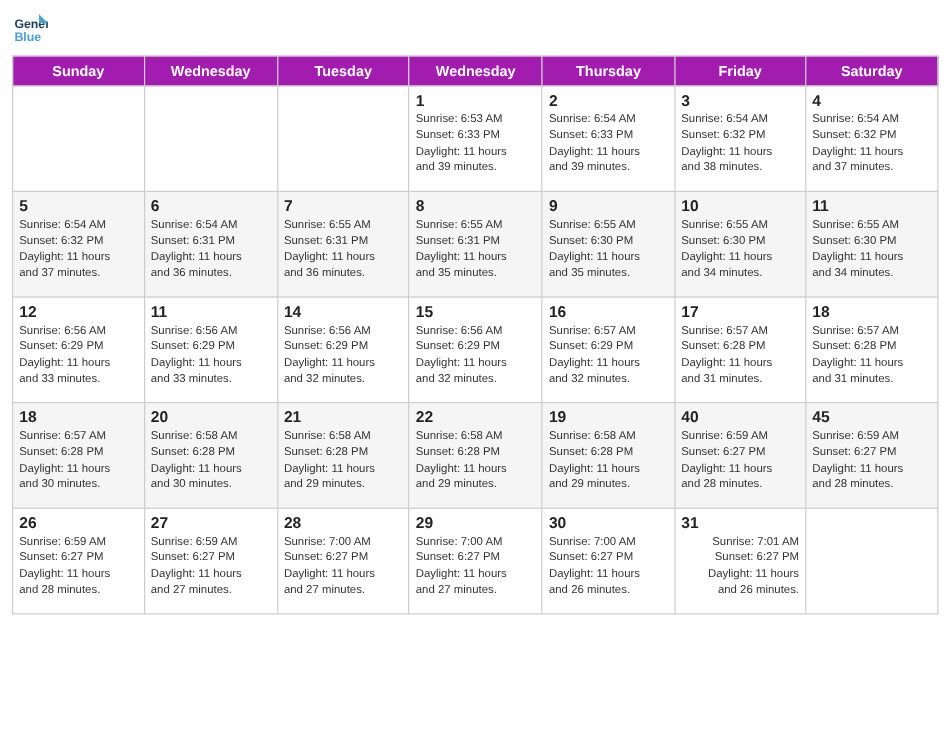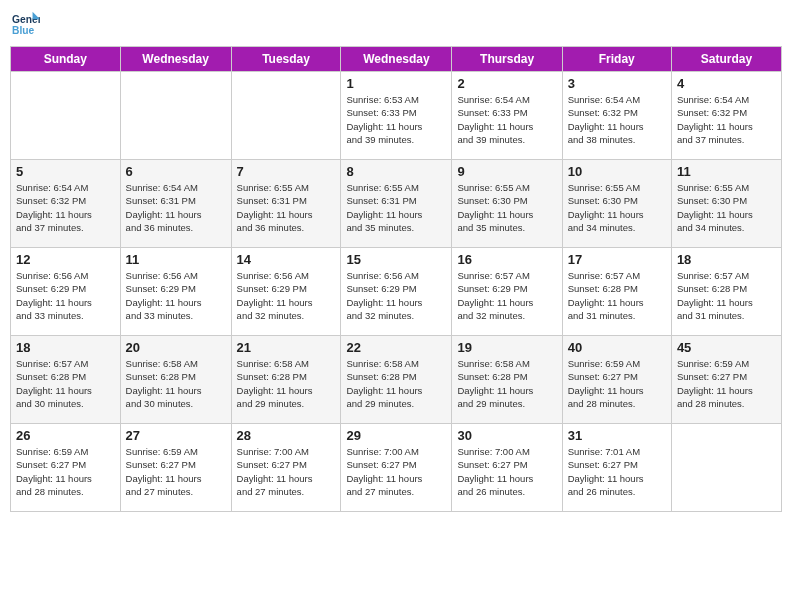--- a/index.html
+++ b/index.html
@@ -325,21 +325,21 @@
         </td>
         <td>
           <div class="day-number">30</div>
           <div class="day-info" style="white-space: pre-line;">Sunrise: 7:00 AM
 Sunset: 6:27 PM
 Daylight: 11 hours
 and 26 minutes.</div>
         </td>
         <td>
           <div class="day-number">31</div>
-          <div class="day-info" style="white-space: pre-line;">Sunrise: 7:01 AM
+          <div class="day-info" style="white-space: pre-line; text-align: right;">Sunrise: 7:01 AM
 Sunset: 6:27 PM
 Daylight: 11 hours
 and 26 minutes.</div>
         </td>
         <td class="empty-cell"></td>
       </tr>
     </tbody>
 </table>
 
 </body></html>

